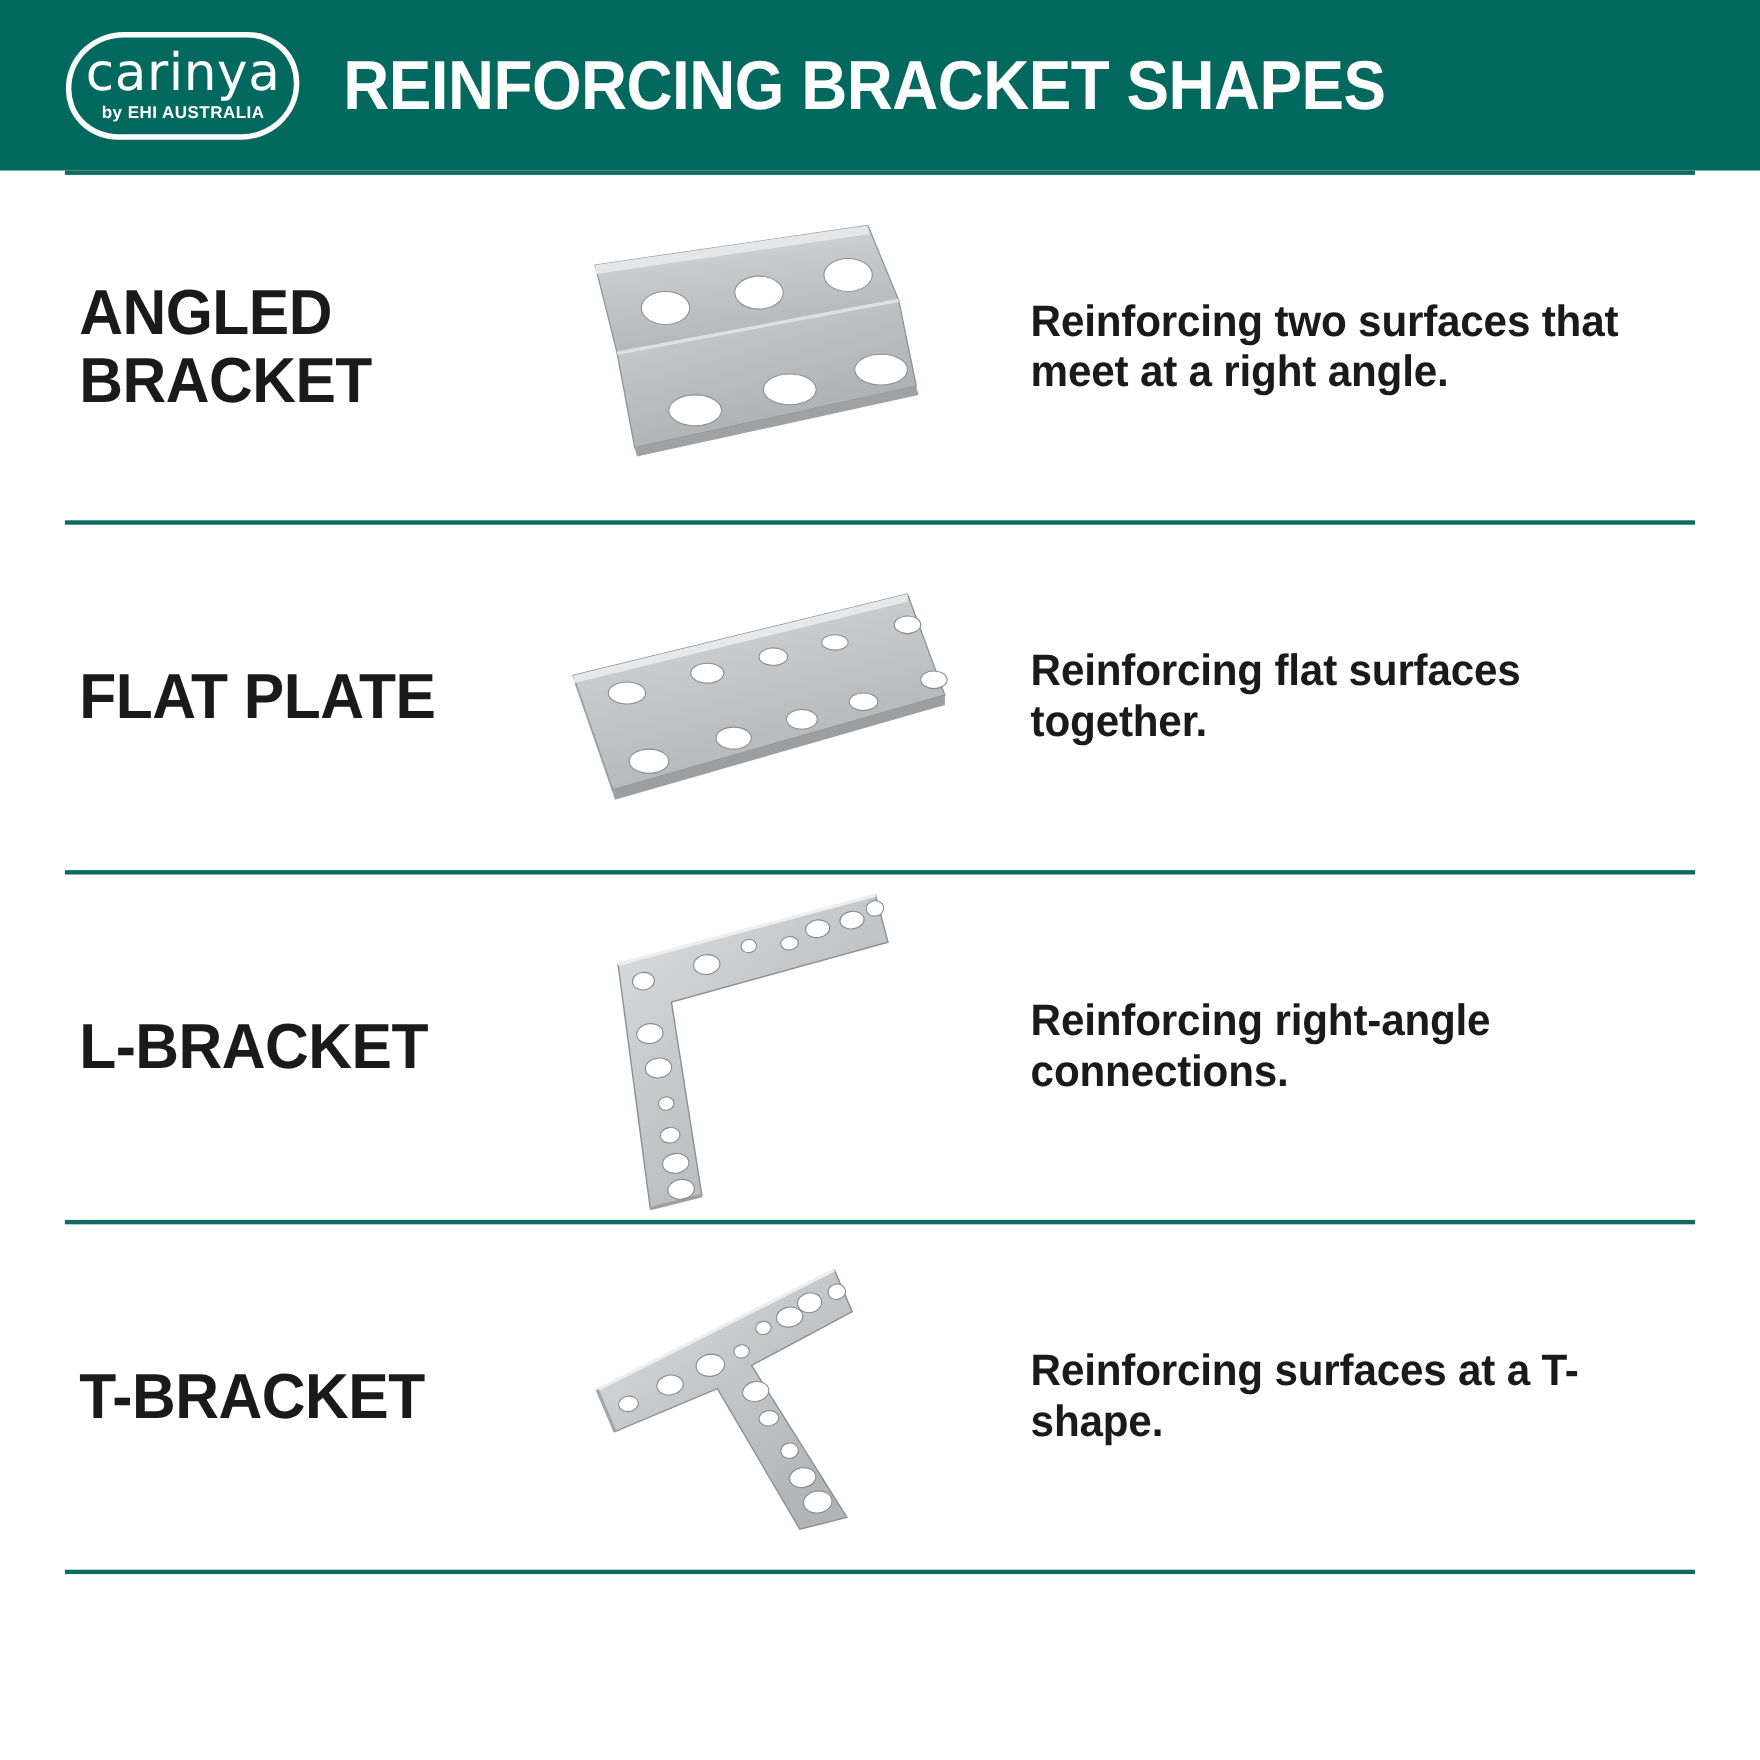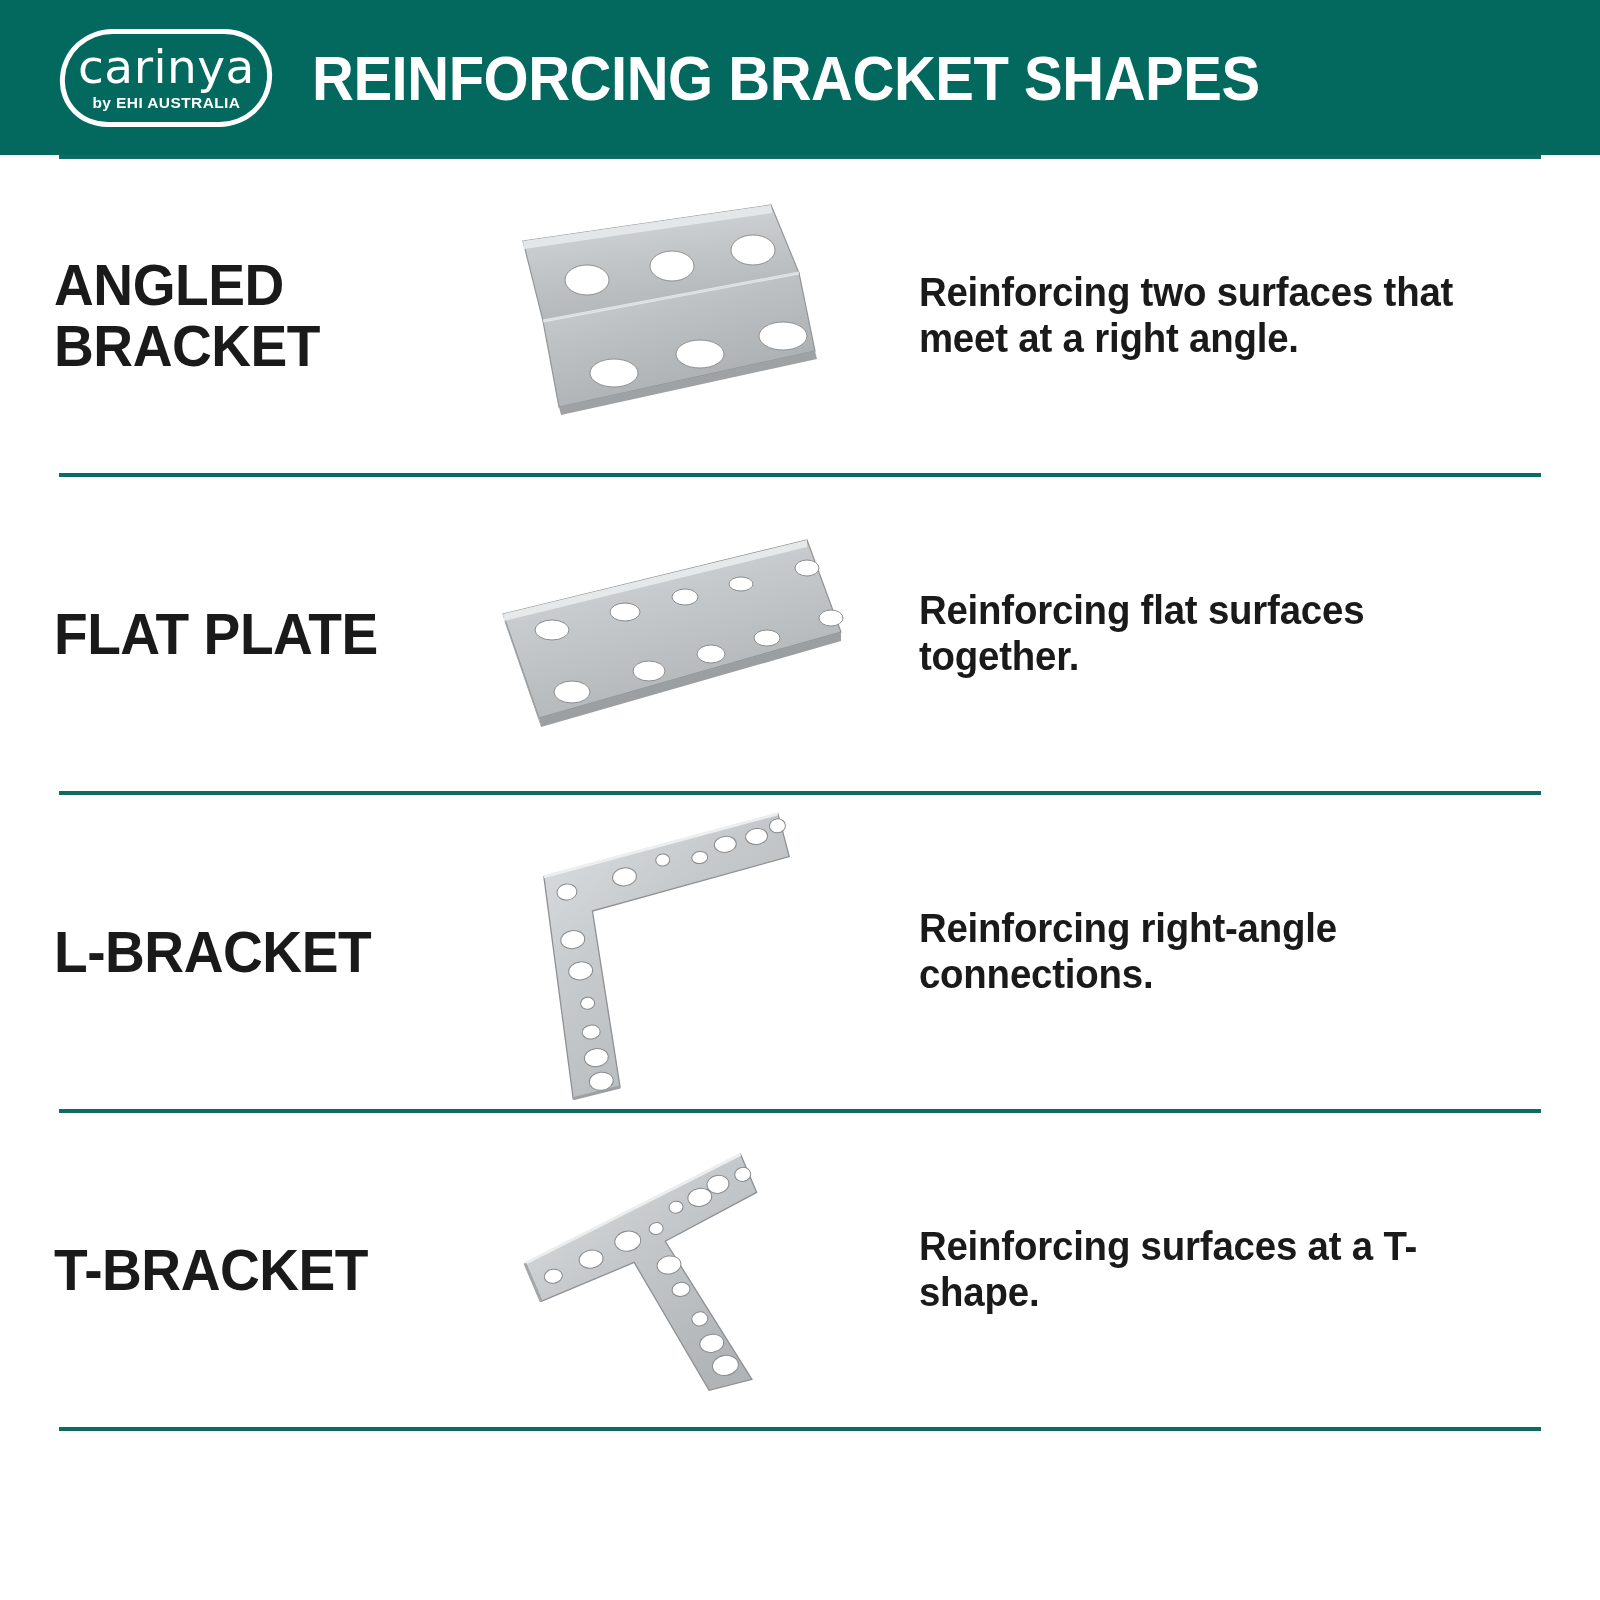--- a/index.html
+++ b/index.html
@@ -86,21 +86,21 @@
     background: #0d6b62;
     margin: 0 auto;
     width: 1482px;
   }
 
   .row {
     position: relative;
     display: flex;
     align-items: center;
     height: 314px;
-    padding: 0 54px;
+    padding: 0 72px;
   }
 
   .row-label {
     width: 415px;
     flex: 0 0 415px;
     font-family: "Liberation Sans Narrow", "Liberation Sans", sans-serif;
     font-weight: bold;
     font-size: 58px;
     line-height: 1.05;
     color: #1a1a1a;

